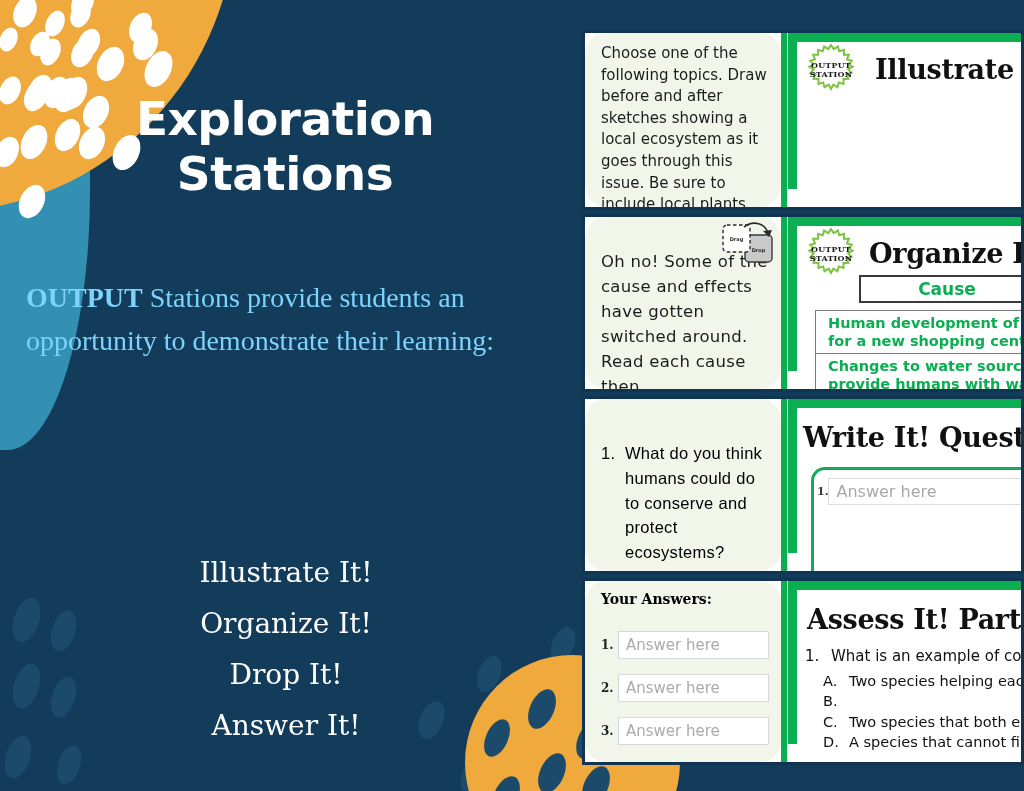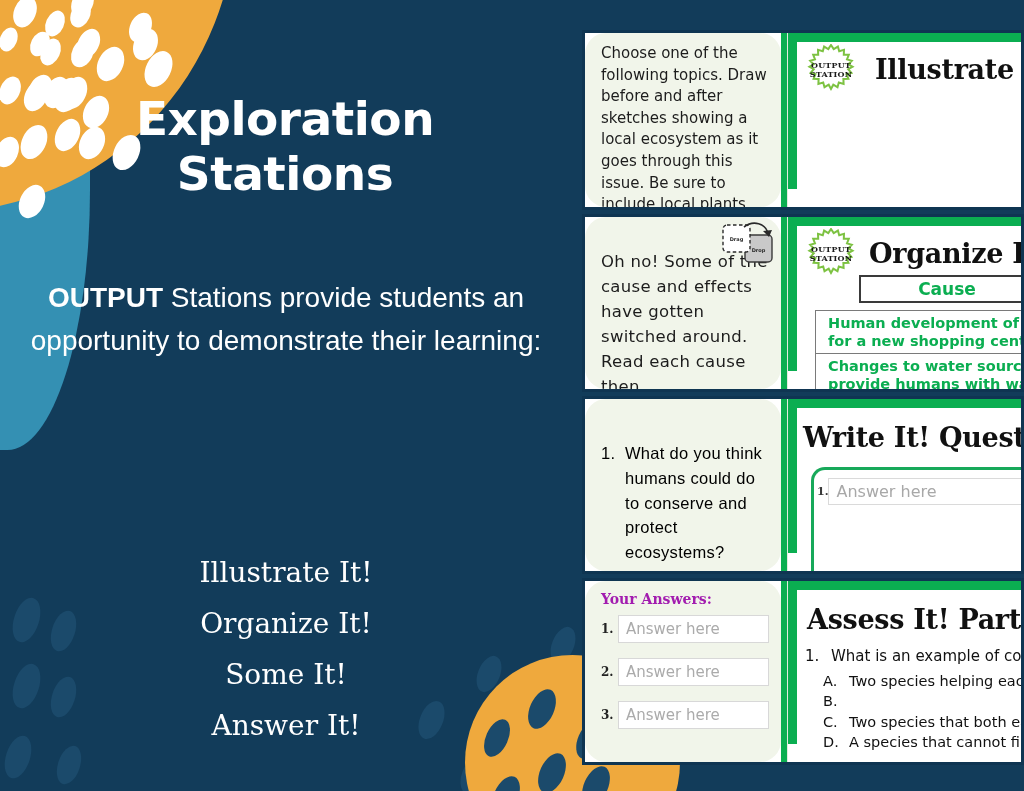--- a/index.html
+++ b/index.html
@@ -70,23 +70,22 @@
     font-weight: 700;
     font-size: 47px;
     line-height: 1.16;
     letter-spacing: -0.5px;
   }
 
   .body-copy {
     position: absolute;
     left: 26px; top: 277px;
     width: 520px;
-    text-align: center;
-    color: #ffffff;
-    font-family: Liberation Sans, sans-serif;
+    color: #7dd3fc;
+    font-family: Liberation Serif, serif;
     font-size: 28px;
     line-height: 1.52;
   }
   .body-copy .kw {
     font-weight: 700;
   }
 
   .station-list {
     position: absolute;
     left: 26px; top: 548px;
@@ -298,22 +297,22 @@
     color: #111;
     white-space: nowrap;
     opacity: .85;
   }
 
   
   .ya-title {
     font-family: "DejaVu Serif", serif;
     font-weight: 700;
     font-size: 14px;
-    color: #a21caf;
-    margin-bottom: 8px;
+    color: #000000;
+    margin-bottom: 24px;
   }
   .ya-row { display: flex; align-items: center; margin-bottom: 15px; }
   .ya-n {
     font-family: "DejaVu Serif", serif;
     font-weight: 700;
     font-size: 12px;
     color: #222;
     width: 17px;
     flex: 0 0 17px;
   }
@@ -401,21 +400,21 @@
       <div>Stations</div>
     </div>
 
     <div class="body-copy">
       <span class="kw">OUTPUT</span><span> Stations provide students an opportunity to demonstrate their learning:</span>
     </div>
 
     <div class="station-list">
       <div>Illustrate It!</div>
       <div>Organize It!</div>
-      <div>Some It!</div>
+      <div>Drop It!</div>
       <div>Answer It!</div>
     </div>
   </div>
 
   <div class="cards">
 
     <div class="card" id="card-1">
       <div class="card-left">
         <div class="card-left-text">Choose one of the following topics. Draw before and after sketches showing a local ecosystem as it goes through this issue. Be sure to include local plants</div>
       </div>

